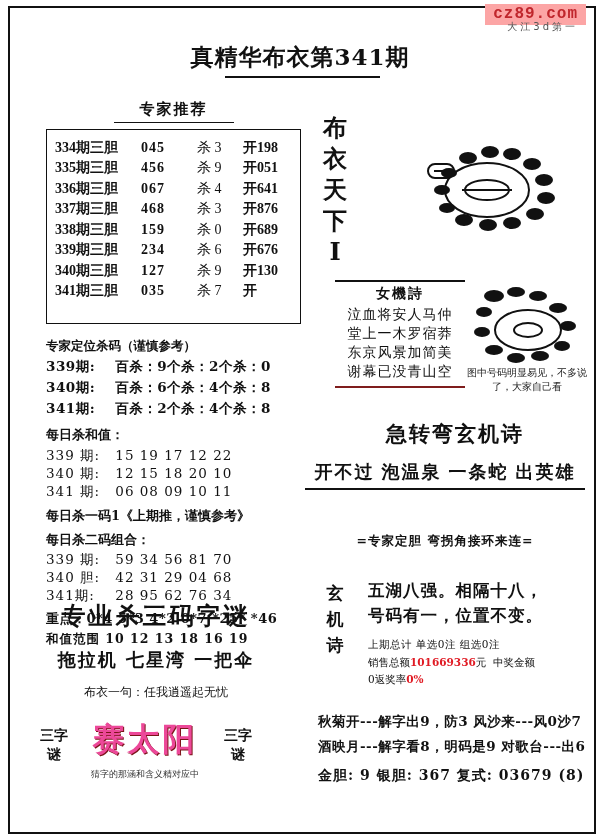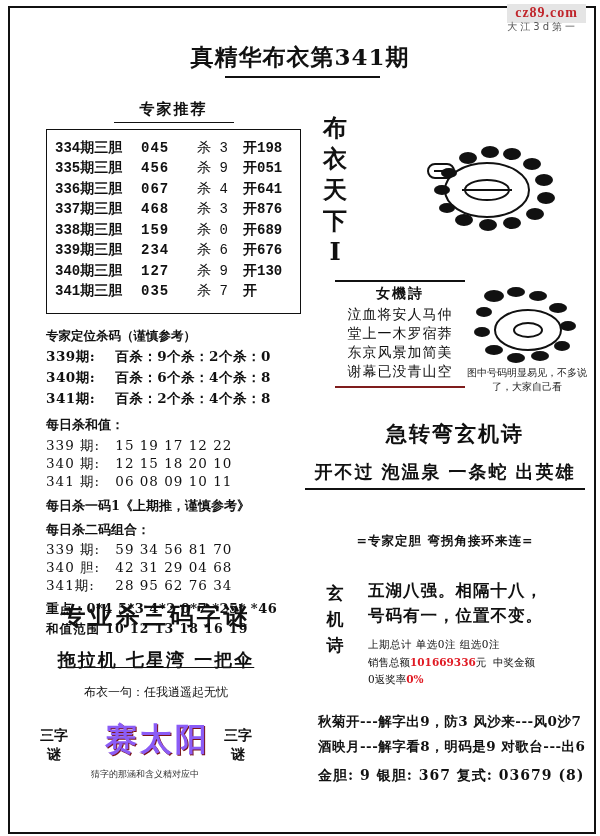--- a/index.html
+++ b/index.html
@@ -12,25 +12,25 @@
     overflow:hidden;
   }
   .page{position:relative;width:600px;height:836px;}
   .border-frame{
     position:absolute;left:8px;top:6px;width:584px;height:824px;
     border:2px solid #111;
   }
   
   .watermark{
     position:absolute;right:14px;top:4px;
-    background:#e5e5e5;
+    background:#fca5a5;
     padding:1px 8px 2px 8px;
-    font-size:14px;color:#c0262c;font-weight:bold;
+    font-size:16px;color:#c0262c;font-weight:bold;
     letter-spacing:1px;
-    font-family:Liberation Serif, serif;
+    font-family:Liberation Mono, monospace;
   }
   .tiny-top{
     position:absolute;right:22px;top:20px;font-size:10px;color:#555;
     letter-spacing:3px;
     margin-left:7px;
   }
   
   .main-title{
     position:absolute;left:0;right:0;top:42px;text-align:center;
     font-size:23px;font-weight:bold;letter-spacing:1px;
@@ -40,22 +40,22 @@
     position:absolute;left:225px;top:76px;width:155px;height:2px;background:#111;
   }
   
   .left-col{position:absolute;left:26px;top:100px;width:255px;margin-left:20px;}
   .exp-title{
     text-align:center;font-size:15px;font-weight:bold;letter-spacing:2px;
     font-family:"DejaVu Serif","Liberation Serif",serif;
   }
   .exp-rule{width:120px;height:1px;background:#111;margin:3px auto 6px auto;}
   .panel{
-    border:1px solid #111;padding:6px 8px 10px 8px;
-    font-family:Liberation Mono, monospace;
+    border:1px solid #111;padding:6px 8px 20px 8px;
+    font-family:Liberation Serif, serif;
   }
   .rowline{
     display:flex;align-items:baseline;font-size:14px;margin:2.5px 0;
     white-space:nowrap;
   }
   .rowline .lbl{width:86px;font-weight:bold;}
   .rowline .num{width:56px;font-weight:bold;letter-spacing:1px;}
   .rowline .kill{width:46px;}
   .rowline .open{font-weight:bold;}
   
@@ -72,40 +72,39 @@
   
   .riddle-title{
     position:absolute;left:26px;top:600px;width:260px;text-align:center;
     font-size:24px;font-weight:bold;letter-spacing:3px;
     font-family:"DejaVu Serif","Liberation Serif",serif;
   }
   .riddle-words{
     position:absolute;left:26px;top:648px;width:260px;text-align:center;
     font-size:18px;font-weight:bold;letter-spacing:2px;
     font-family:"DejaVu Serif","Liberation Serif",serif;
-    text-decoration:underline;
   }
   .riddle-sub{
     position:absolute;left:26px;top:684px;width:260px;
     font-size:12px;text-align:center;
     font-family:"DejaVu Serif","Liberation Serif",serif;
   }
   .three-left{
     position:absolute;left:34px;top:726px;width:40px;text-align:center;
     font-size:14px;font-weight:bold;line-height:19px;
     font-family:"DejaVu Serif","Liberation Serif",serif;
   }
   .three-right{
     position:absolute;left:218px;top:726px;width:40px;text-align:center;
     font-size:14px;font-weight:bold;line-height:19px;
     font-family:"DejaVu Serif","Liberation Serif",serif;
   }
   .big-red{
-    position:absolute;left:80px;top:718px;width:130px;text-align:right;
-    font-size:32px;font-weight:bold;color:#8b5cf6;letter-spacing:3px;
+    position:absolute;left:80px;top:718px;width:130px;text-align:center;
+    font-size:32px;font-weight:bold;color:#ec4899;letter-spacing:3px;
     font-family:"DejaVu Serif","Liberation Serif",serif;
     text-shadow:1px 1px 0 #7a1417;
   }
   .big-red-sub{
     position:absolute;left:70px;top:768px;width:150px;text-align:center;
     font-size:9px;line-height:12px;color:#333;
   }
   
   .bw-title{
     position:absolute;left:318px;top:112px;width:34px;

